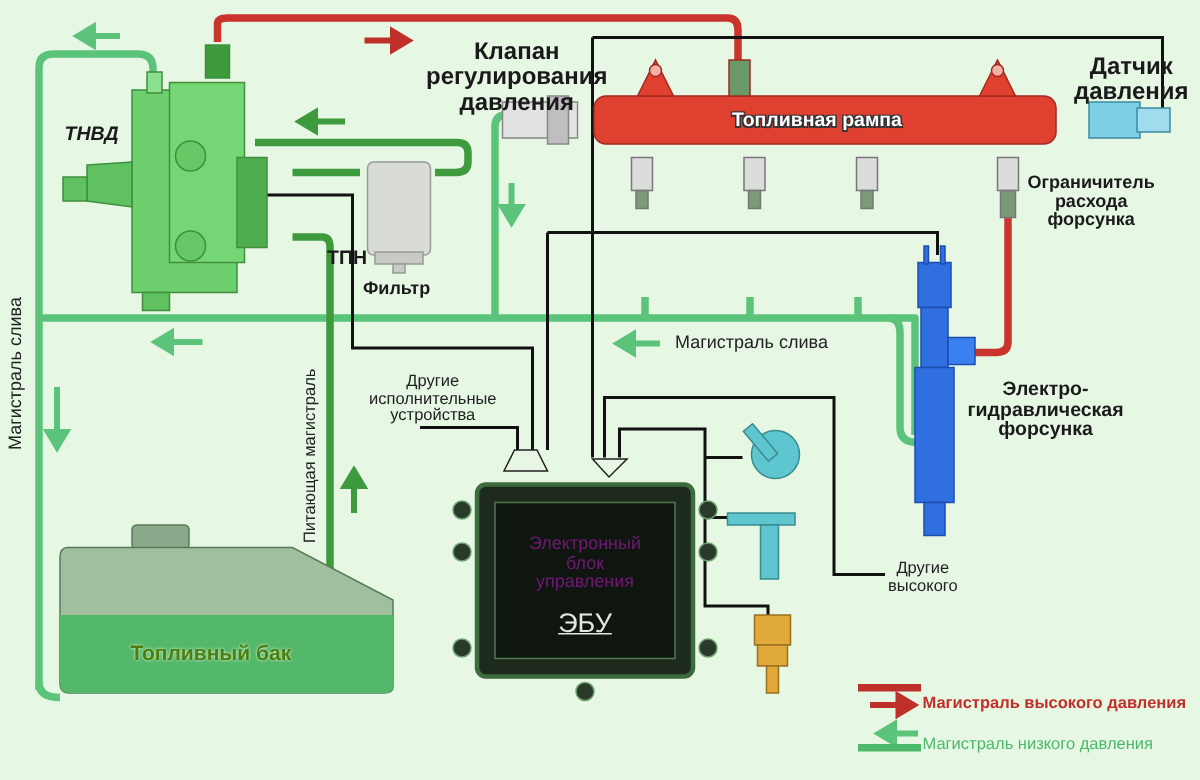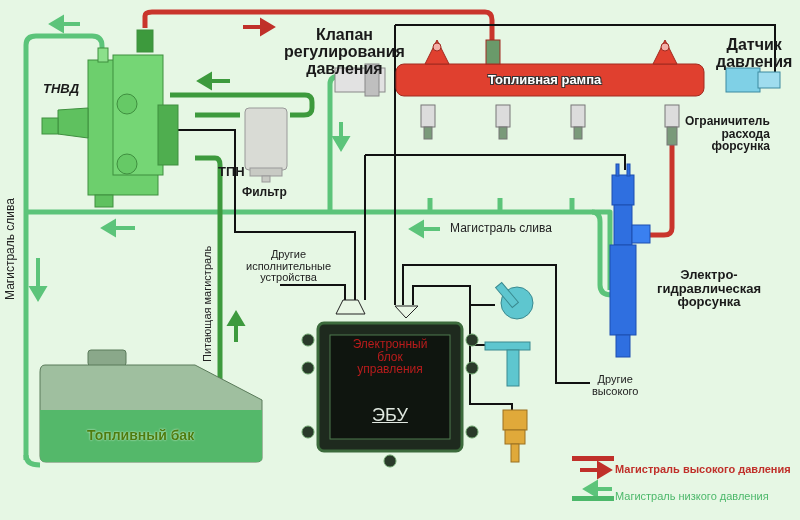--- a/index.html
+++ b/index.html
@@ -185,43 +185,43 @@
   <div>давления</div>
 </div>
 
 <div class="lbl bold" style="left:488px;top:73px;font-size:13px;color:#fff;text-shadow:1px 1px 0 #333,-1px -1px 0 #333,1px -1px 0 #333,-1px 1px 0 #333;">Топливная рампа</div>
 
 <div class="lbl bold" style="left:716px;top:37px;font-size:16px;">
   <div>Датчик</div>
   <div>давления</div>
 </div>
 
-<div class="lbl bold" style="left:685px;top:115px;font-size:12px;text-align:right;">
+<div class="lbl bold" style="left:685px;top:115px;font-size:12px;">
   <div>Ограничитель</div>
   <div>расхода</div>
   <div>форсунка</div>
 </div>
 
-<div class="lbl bold" style="left:645px;top:268px;font-size:13px;margin-left:12px;">
+<div class="lbl bold" style="left:645px;top:252px;font-size:13px;">
   <div>Электро-</div>
   <div>гидравлическая</div>
   <div>форсунка</div>
 </div>
 
 <div class="lbl plain" style="left:450px;top:222px;font-size:12px;">Магистраль слива</div>
 <div class="lbl plain vert" style="left:4px;top:300px;font-size:12px;">Магистраль слива</div>
 <div class="lbl plain vert" style="left:202px;top:362px;font-size:11px;">Питающая магистраль</div>
 
 <div class="lbl plain" style="left:246px;top:249px;font-size:11px;">
   <div>Другие</div>
   <div>исполнительные</div>
   <div>устройства</div>
 </div>
 
-<div class="lbl plain" style="left:338px;top:338px;width:104px;font-size:12px;color:#b91c1c;">
+<div class="lbl plain" style="left:338px;top:356px;width:104px;font-size:12px;color:#701a75;">
   <div>Электронный</div>
   <div>блок</div>
   <div>управления</div>
 </div>
 <div class="lbl" style="left:338px;top:406px;width:104px;font-size:18px;color:#e0e8e0;text-decoration:underline;">ЭБУ</div>
 
 <div class="lbl plain" style="left:592px;top:374px;font-size:11px;">
   <div>Другие</div>
   <div>высокого</div>
 </div>

